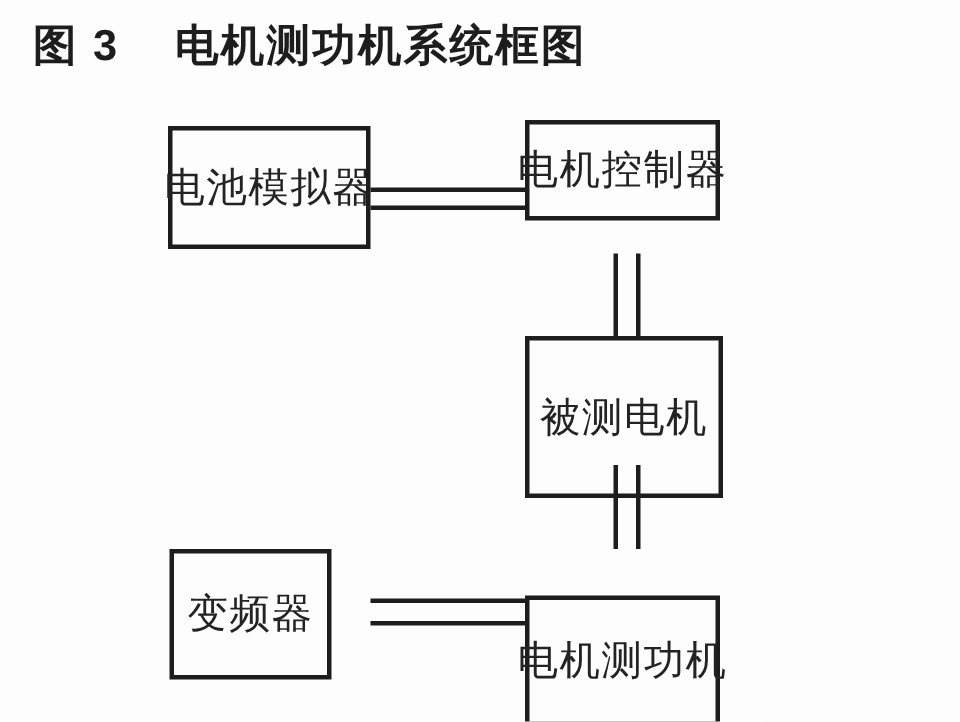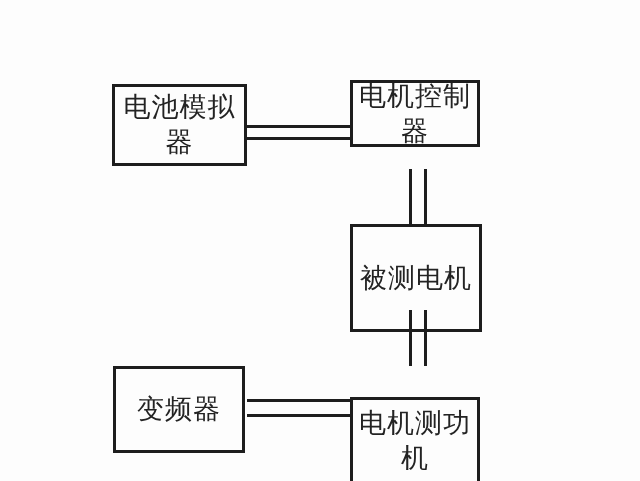--- a/index.html
+++ b/index.html
@@ -26,21 +26,21 @@
     color: #1d1d1d;
     letter-spacing: 1.5px;
     white-space: nowrap;
   }
   .box {
     position: absolute;
     box-sizing: border-box;
     border: 3px solid #1d1d1d;
     background: #fdfdfd;
     display: flex;
-    flex-direction: column;
+    flex-direction: row;
     align-items: center;
     justify-content: center;
     font-size: 27px;
     line-height: 35px;
     color: #232323;
     text-align: center;
     letter-spacing: 1px;
   }
   .box span { display: block; white-space: nowrap; }
   .conn { position: absolute; box-sizing: border-box; }
@@ -51,36 +51,40 @@
   .conn-v {
     border-left: 3px solid #1d1d1d;
     border-right: 3px solid #1d1d1d;
   }
 </style>
 </head>
 <body>
 
 <div class="screen">
 
+  <div class="fig-title">
+    <span>图 3</span>
+    <span>电机测功机系统框图</span>
+  </div>
 
   <div class="box" style="left:112px; top:84px; width:135px; height:82px;">
     <span>电池模拟</span>
     <span>器</span>
   </div>
 
   <div class="box" style="left:350px; top:80px; width:130px; height:67px;">
     <span>电机控制</span>
     <span>器</span>
   </div>
 
   <div class="box" style="left:350px; top:224px; width:132px; height:108px;">
     <span>被测电机</span>
   </div>
 
-  <div class="box" style="left:113px; top:366px; width:132px; height:87px;">
+  <div class="box" style="left:113px; top:366px; width:108px; height:87px;">
     <span>变频器</span>
   </div>
 
   <div class="box" style="left:350px; top:366px; width:130px; height:87px;margin-top:31px;">
     <span>电机测功</span>
     <span>机</span>
   </div>
 
   <div class="conn conn-h" style="left:247px; top:125px; width:103px; height:15px;"></div>
 

